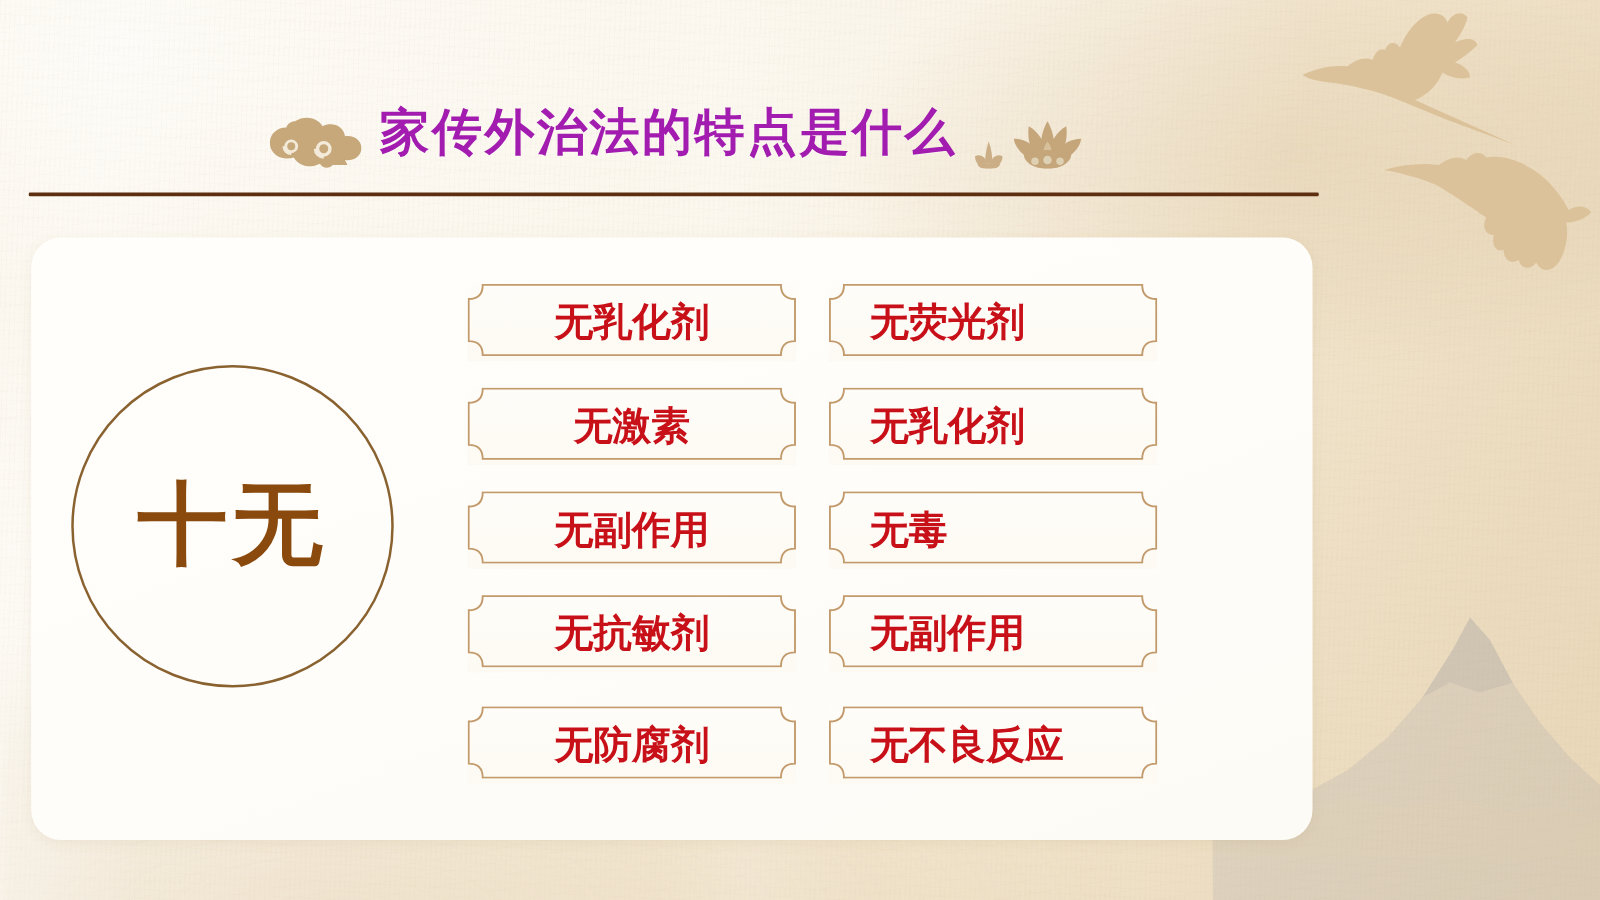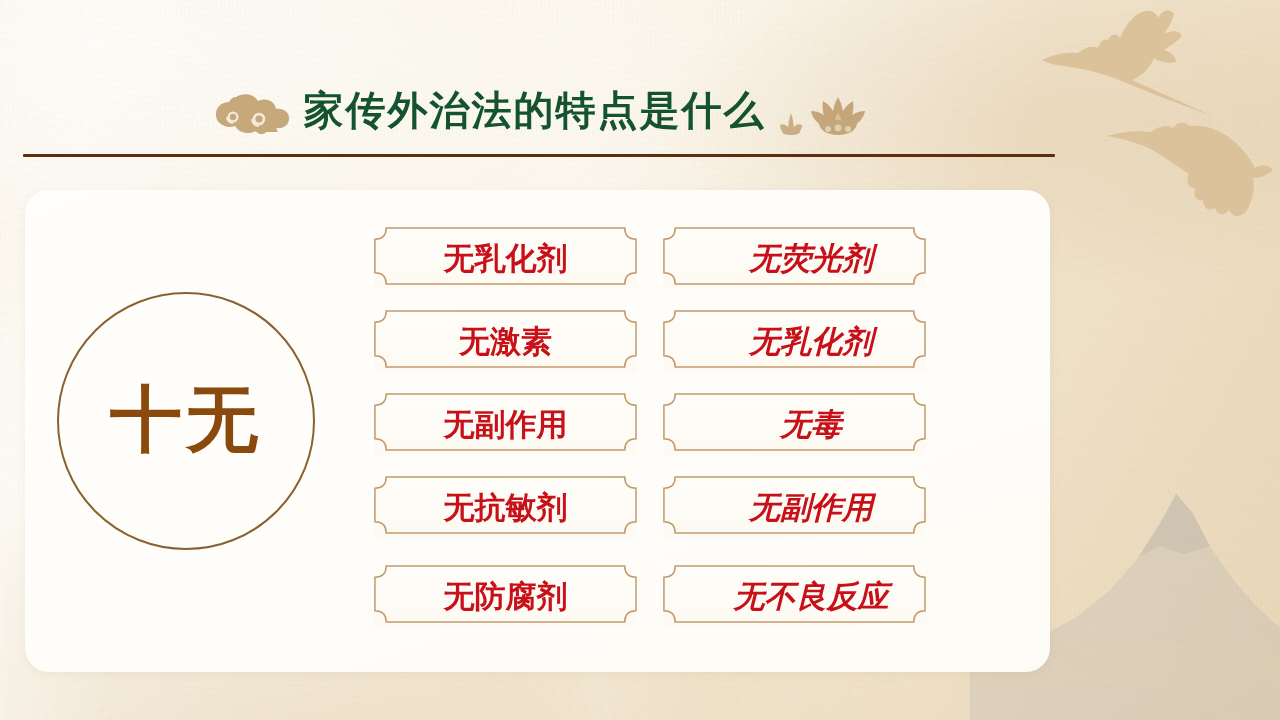--- a/index.html
+++ b/index.html
@@ -97,25 +97,25 @@
     gap: 0;
   }
   .cloud-orn {
     width: 82px; height: 44px;
     flex: 0 0 auto;
     margin-right: 8px;
     margin-top: 6px;
     fill: #c7a87b;
   }
   .page-title {
-    font-family: Liberation Sans, sans-serif;
+    font-family: Liberation Mono, monospace;
     font-size: 40px;
     font-weight: 700;
     letter-spacing: 2px;
-    color: #14532d;
+    color: #a21caf;
     white-space: nowrap;
     line-height: 1;
     text-shadow: 0 1px 0 rgba(255,255,255,.45);
   }
   .lotus-orn {
     flex: 0 0 auto;
     display: flex;
     align-items: flex-end;
     gap: 5px;
     margin-left: 12px;
@@ -200,21 +200,21 @@
     position: relative;
     font-family: "DejaVu Sans", "Liberation Sans", sans-serif;
     font-size: 31px;
     font-weight: 700;
     color: #c81019;
     line-height: 1;
     white-space: nowrap;
     z-index: 2;
   }
   .tag.align-center { justify-content: center; }
-  .tag.align-left   { justify-content: center; font-style: italic; }
+  .tag.align-left   { justify-content: flex-start; }
   .tag.align-left .tag-label { padding-left: 33px; }
 </style>
 </head>
 <body>
 
 <div id="slide">
 
   <div class="bg-base"></div>
   <div class="bg-paper-noise"></div>
   <div class="bg-stain-a"></div>

